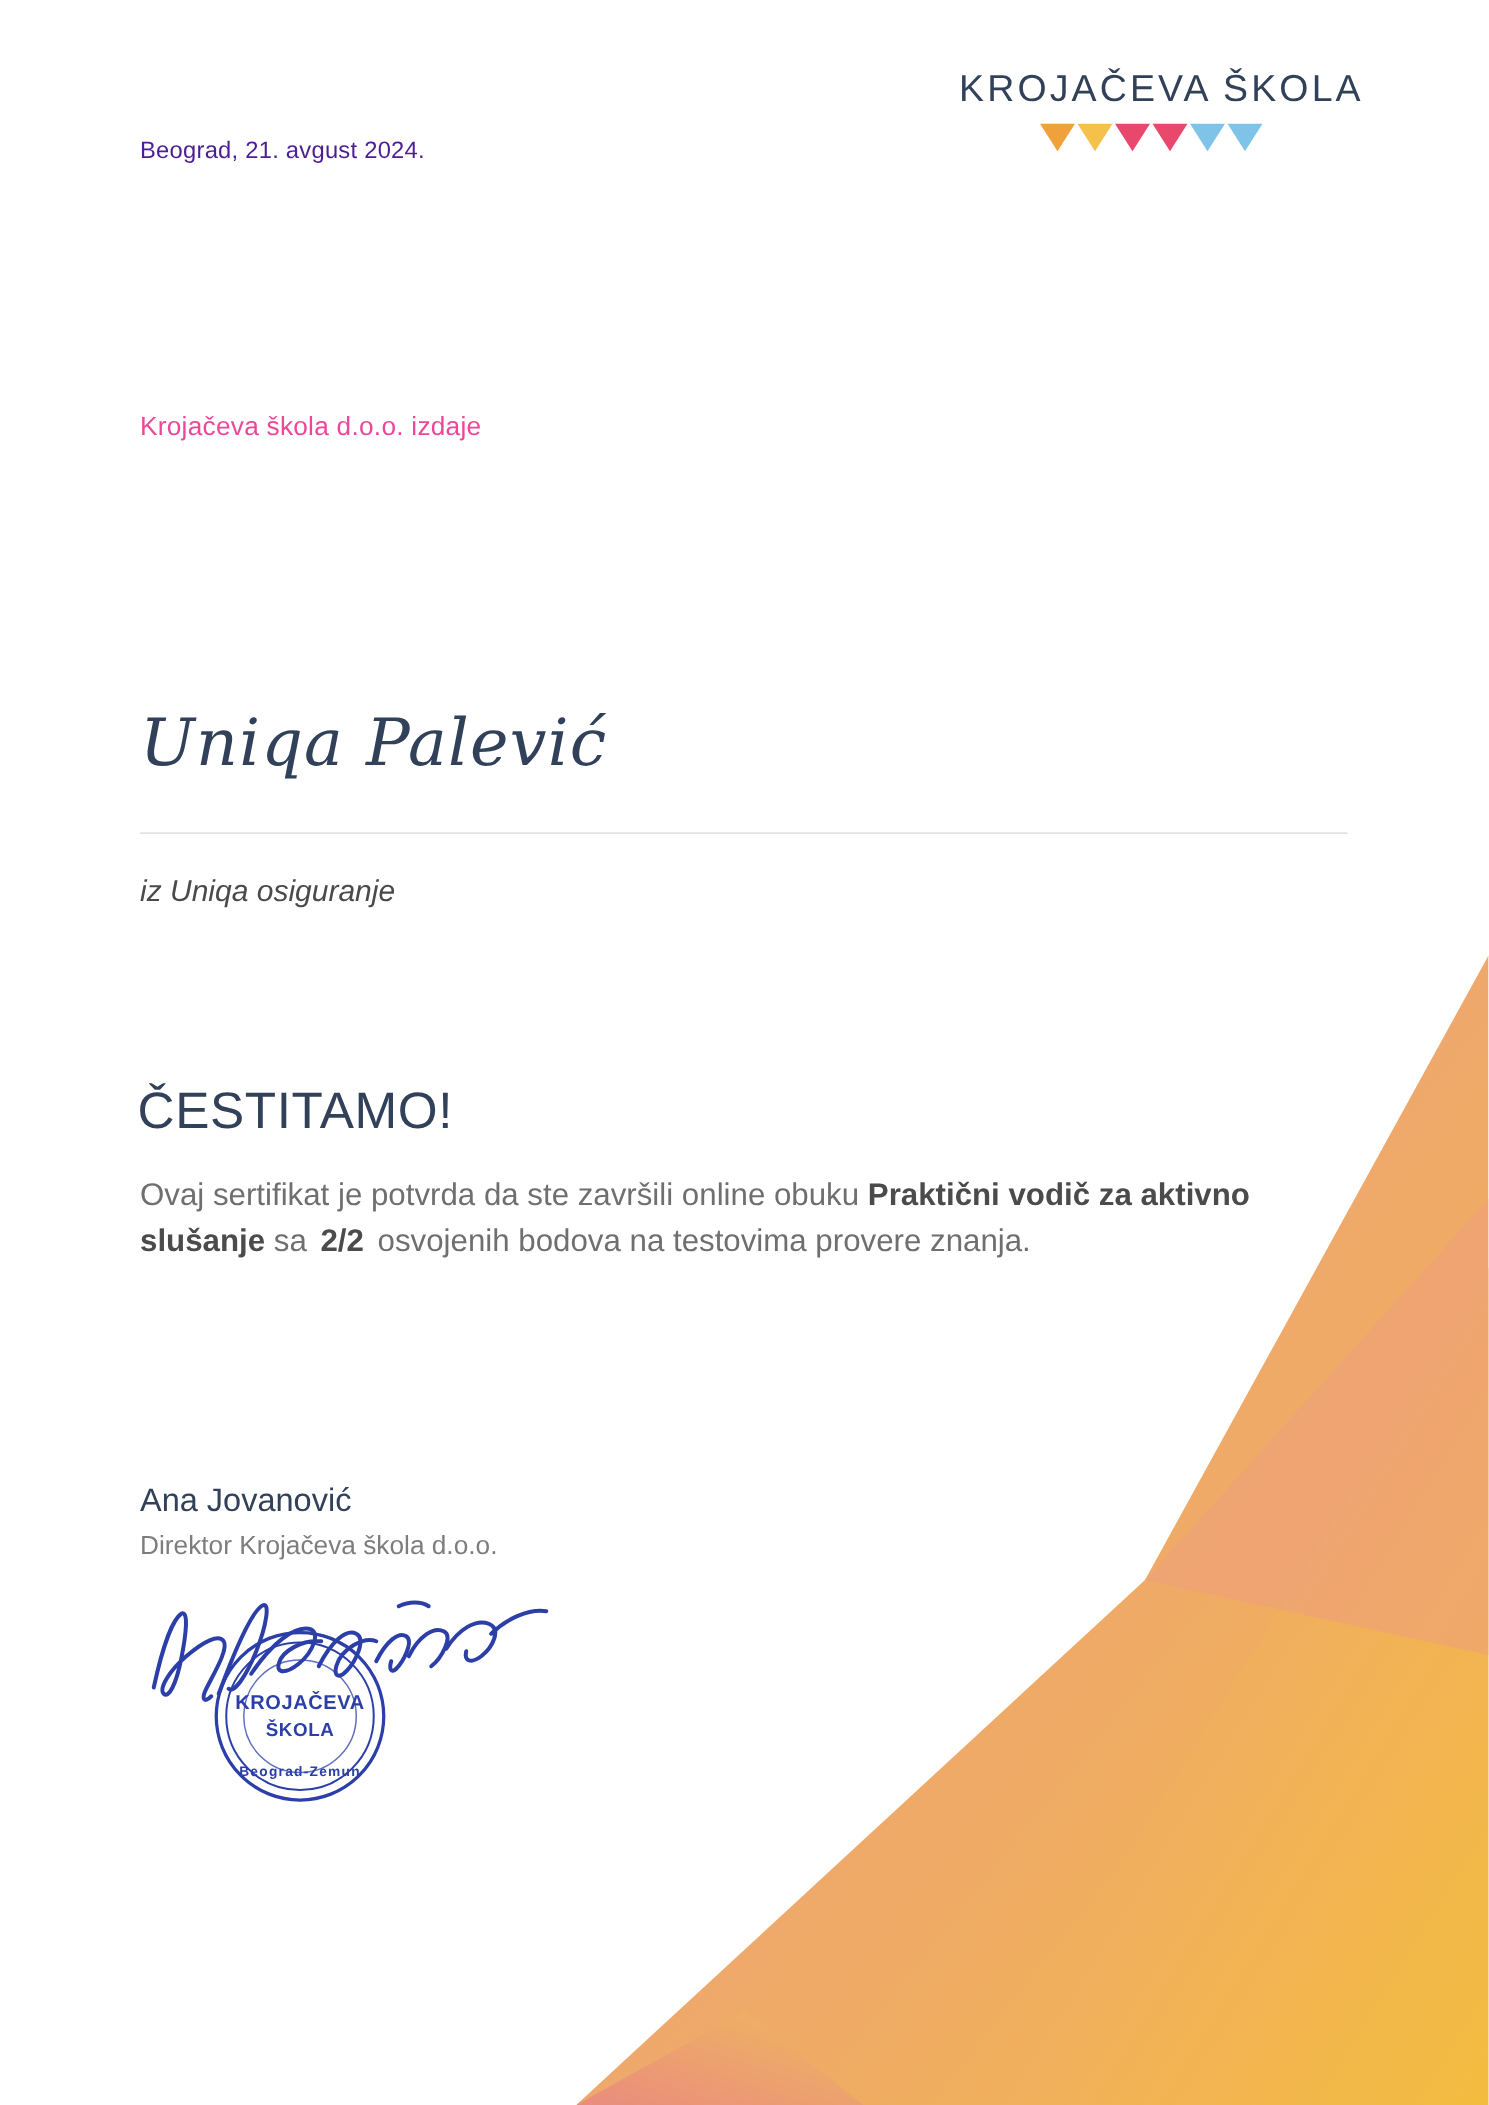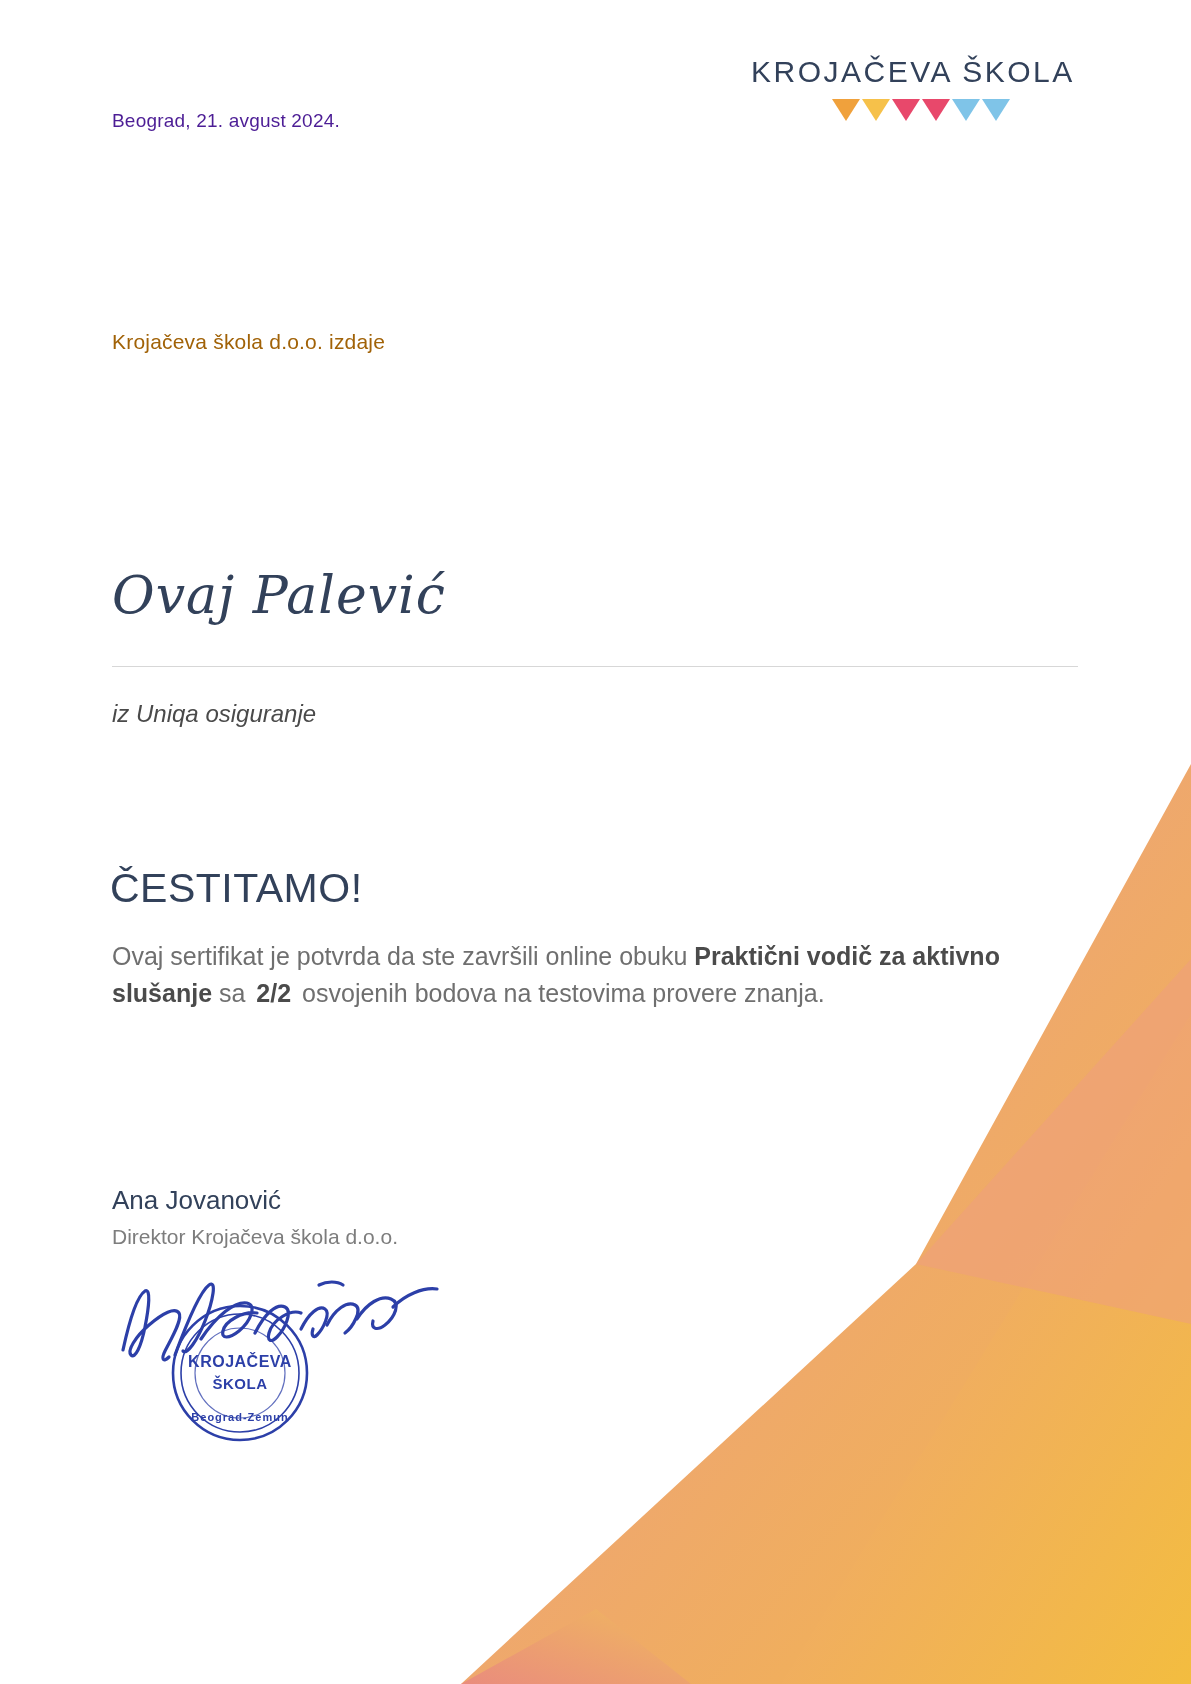--- a/index.html
+++ b/index.html
@@ -36,21 +36,21 @@
     top: 110px;
     font-size: 19px;
     color: #4c1d95;
     letter-spacing: .2px;
   }
   .brand {
     position: absolute;
     right: 100px;
     top: 55px;
     width: 340px;
-    text-align: left;
+    text-align: right;
   }
   .brand-name {
     font-size: 30px;
     letter-spacing: 2.5px;
     color: #32415a;
     font-weight: 400;
     white-space: nowrap;
   }
   .brand-tri {
     margin-top: 10px;
@@ -68,21 +68,21 @@
     border-top: 22px solid #ccc;
     margin: 0 1px;
   }
 
   
   .issuer {
     position: absolute;
     left: 112px;
     top: 330px;
     font-size: 21px;
-    color: #a16207;
+    color: #ec4899;
     letter-spacing: .2px;
   }
   .title {
     position: absolute;
     left: 108px;
     top: 358px;
     font-size: 75px;
     font-weight: bold;
     color: #32415a;
     letter-spacing: 1px;
@@ -208,21 +208,21 @@
       <i style="border-top-color:#f6c14a"></i>
       <i style="border-top-color:#e8486b"></i>
       <i style="border-top-color:#e8486b"></i>
       <i style="border-top-color:#7fc4e8"></i>
       <i style="border-top-color:#7fc4e8"></i>
     </div>
   </div>
 
   <div class="issuer">Krojačeva škola d.o.o. izdaje</div>
 
-  <div class="recipient">Ovaj Palević</div>
+  <div class="recipient">Uniqa Palević</div>
   <div class="recipient-rule"></div>
   <div class="org">iz Uniqa osiguranje</div>
 
   <div class="congrats">ČESTITAMO!</div>
   <div class="paragraph">
     <span>Ovaj sertifikat je potvrda da ste završili online obuku </span><b>Praktični vodič za aktivno slušanje</b><span> sa </span><span class="score">2/2</span><span> osvojenih bodova na testovima provere znanja.</span>
   </div>
 
   <div class="sig-name">Ana Jovanović</div>
   <div class="sig-role">Direktor Krojačeva škola d.o.o.</div>

